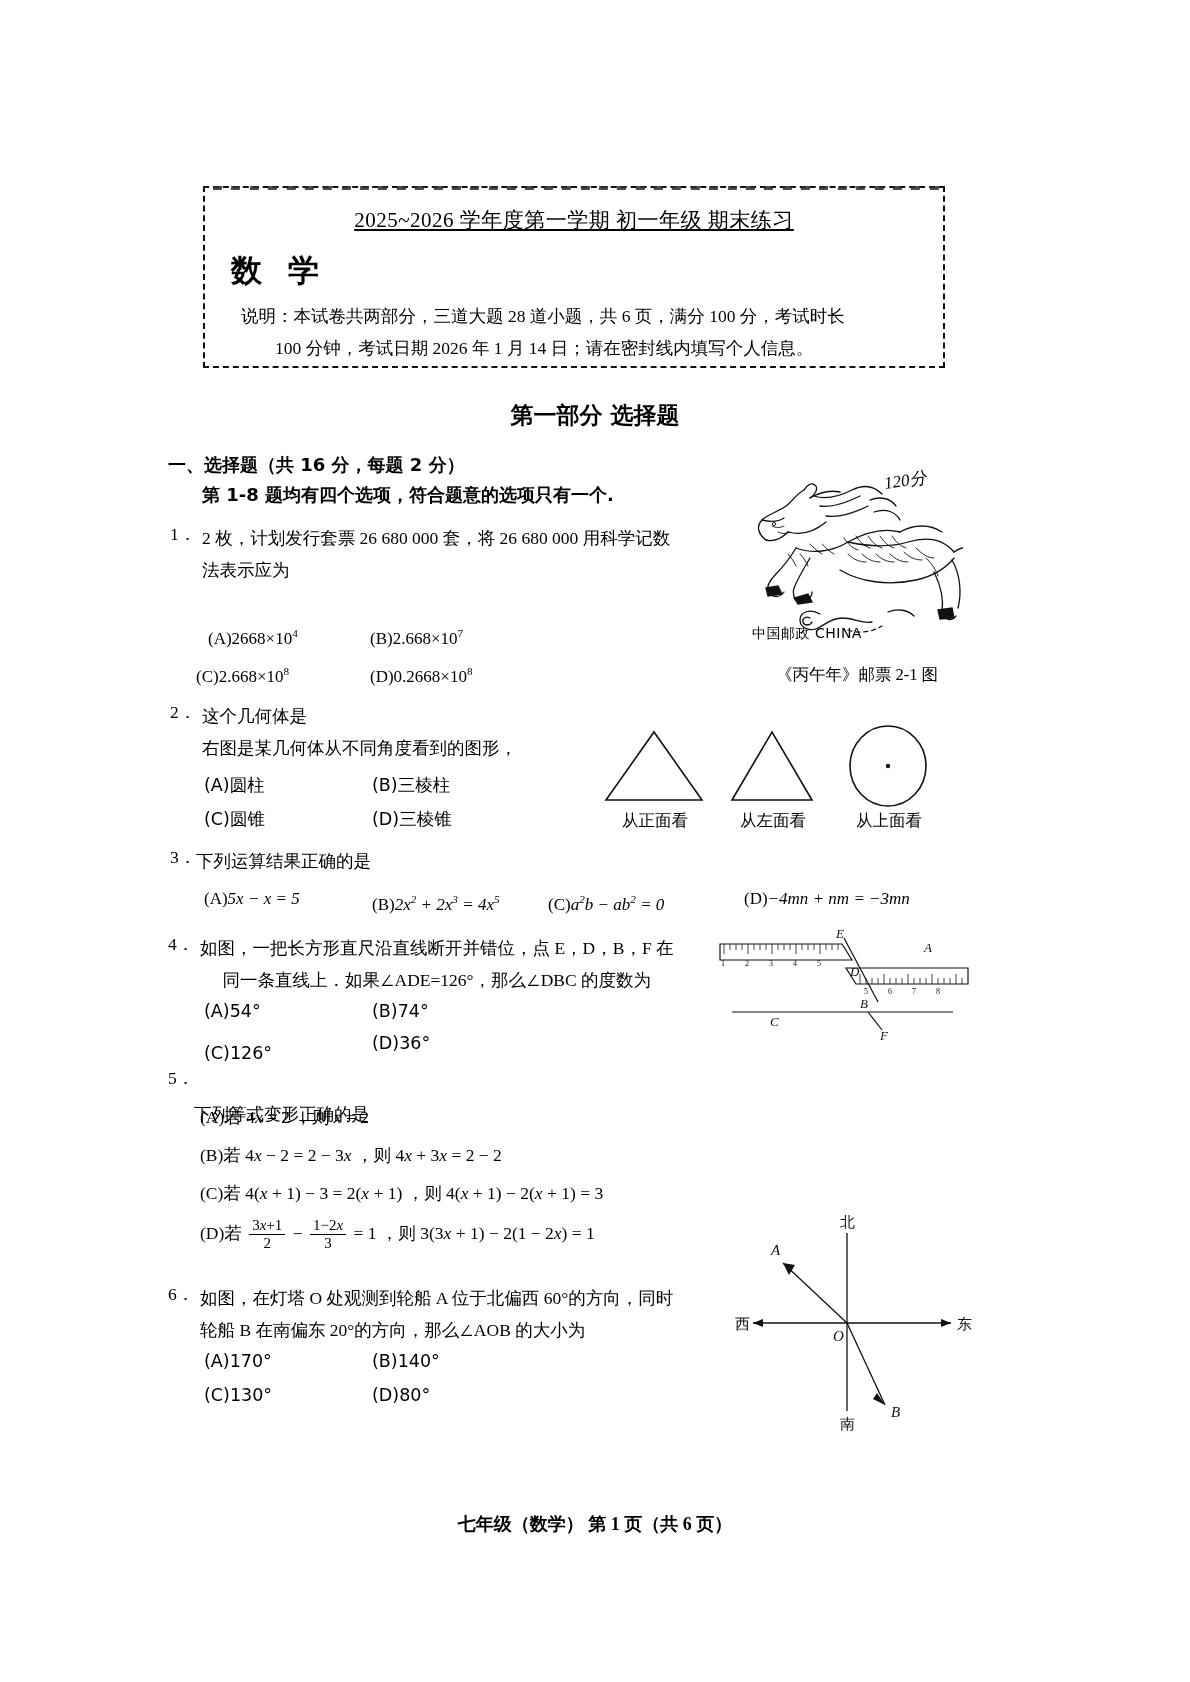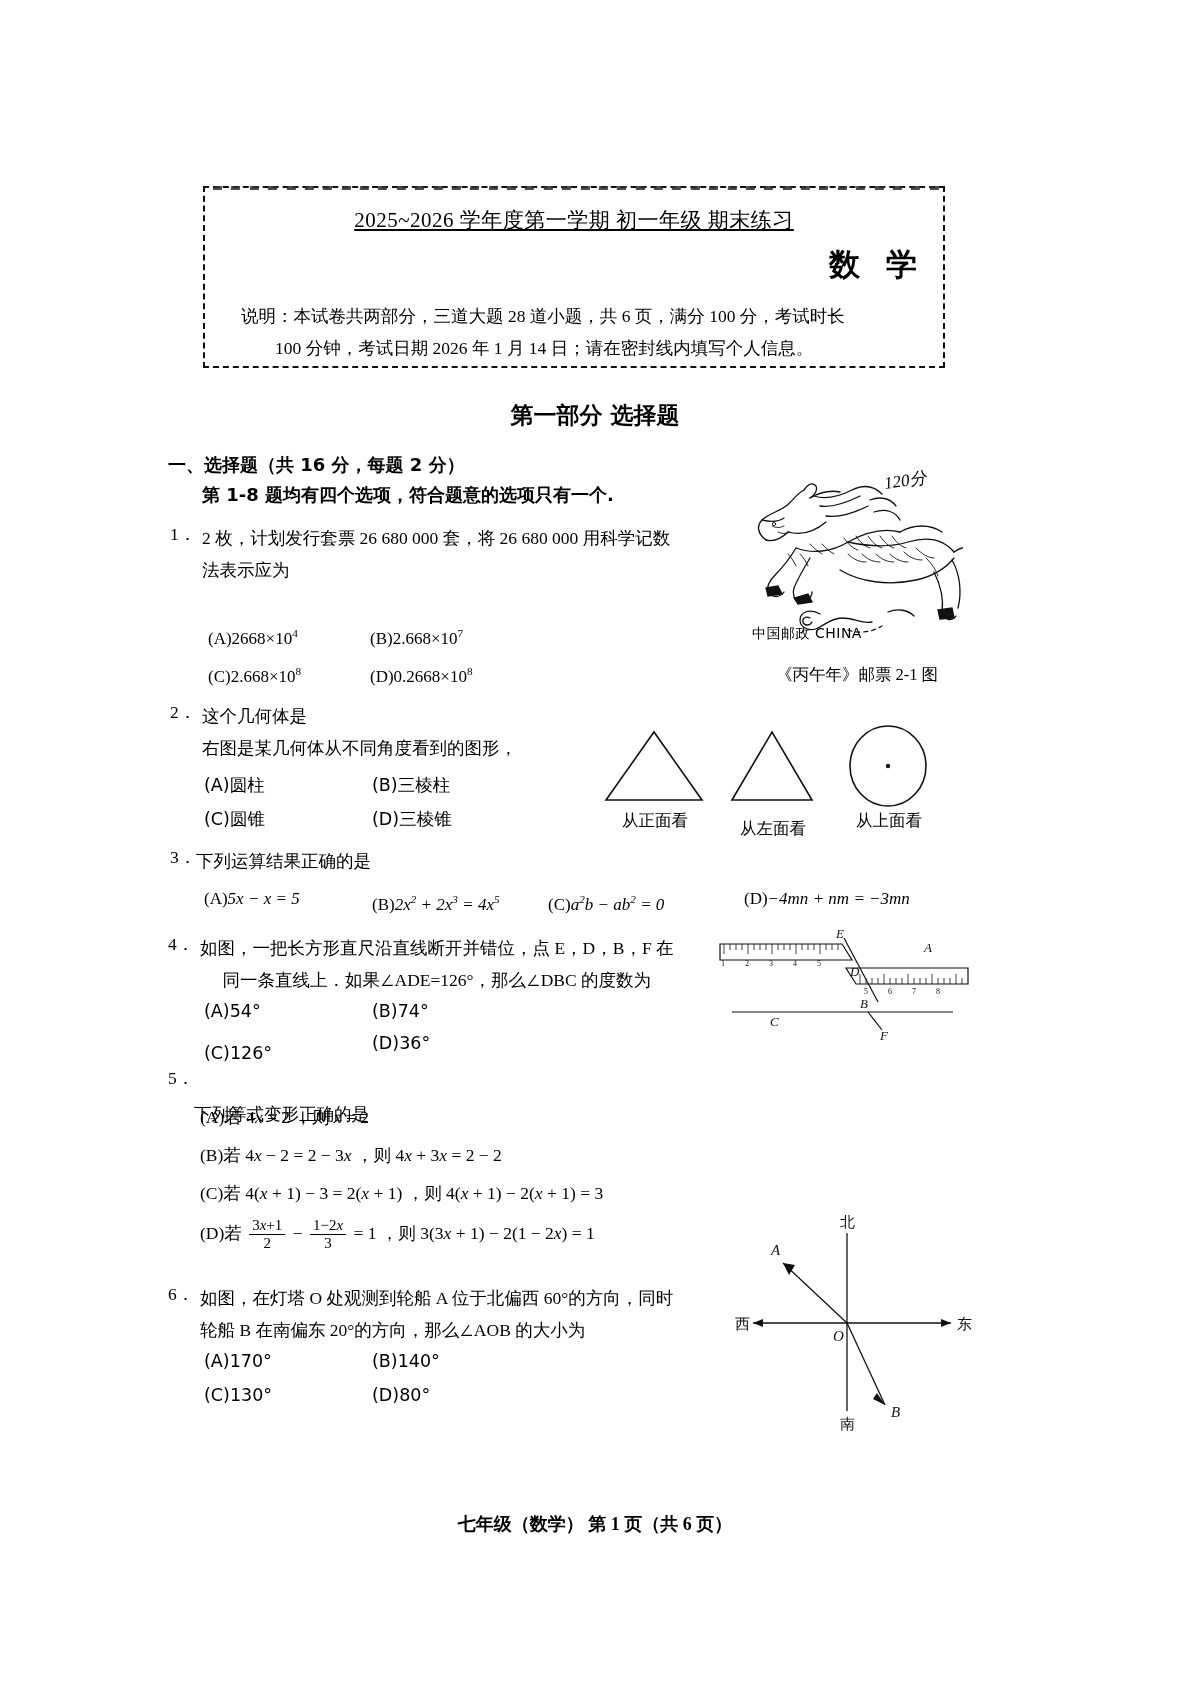--- a/index.html
+++ b/index.html
@@ -25,22 +25,22 @@
   }
   .header-box .tick-strip i{
     display:block; width:9px; height:4px; background:#2b2b2b; transform:skewX(-8deg);
     opacity:.85;
   }
   .hdr-title{
     position:absolute; left:0; right:0; top:18px;
     text-align:center; font-size:21px; letter-spacing:.5px;text-decoration:underline;
   }
   .hdr-subject{
-    position:absolute; left:0; right:0; top:56px;
-    text-align:right; font-size:31px; font-weight:700; letter-spacing:26px;
+    position:absolute; left:0; right:0; top:62px;
+    text-align:left; font-size:31px; font-weight:700; letter-spacing:26px;
     text-indent:26px;
     font-family:Liberation Serif, serif;
   }
   .hdr-note{
     position:absolute; left:36px; right:32px; top:112px;
     font-size:17.5px; line-height:32px; text-align:justify;
   }
   .hdr-note .l2{ display:block; padding-left:34px; }
 
   
@@ -167,21 +167,21 @@
     <div>2 枚，计划发行套票 26 680 000 套，将 26 680 000 用科学记数</div>
     <div>法表示应为</div>
   </div>
 
   <div class="t mathline" style="left:208px; top:620px;">
     <span>(A)</span><span>2668×10</span><sup>4</sup>
   </div>
   <div class="t mathline" style="left:370px; top:620px;">
     <span>(B)</span><span>2.668×10</span><sup>7</sup>
   </div>
-  <div class="t mathline" style="left:208px; top:658px;">
+  <div class="t mathline" style="left:196px; top:658px;">
     <span>(C)</span><span>2.668×10</span><sup>8</sup>
   </div>
   <div class="t mathline" style="left:370px; top:658px;">
     <span>(D)</span><span>0.2668×10</span><sup>8</sup>
   </div>
 
   <div class="stamp-wrap">
     <svg width="215" height="200" viewBox="0 0 215 200">
       <g fill="none" stroke="#111" stroke-width="1.3" stroke-linecap="round">
 
@@ -273,21 +273,21 @@
   <div class="views">
     <svg width="372" height="92" viewBox="0 0 372 92">
       <g fill="none" stroke="#111" stroke-width="1.6">
         <path d="M14 82 L62 14 L110 82 Z"></path>
         <path d="M140 82 L180 14 L220 82 Z"></path>
         <ellipse cx="296" cy="48" rx="38" ry="40"></ellipse>
       </g>
       <circle cx="296" cy="48" r="2.2" fill="#111"></circle>
     </svg>
     <div class="vcap" style="left:8px;">从正面看</div>
-    <div class="vcap" style="left:126px;margin-top:8px;">从左面看</div>
+    <div class="vcap" style="left:126px;">从左面看</div>
     <div class="vcap" style="left:242px;">从上面看</div>
   </div>
 
   <div class="qnum" style="left:170px; top:845px;">3．</div>
   <div class="qbody sans txt-shadow" style="left:196px; top:845px;">
     <span>下列运算结果正确的是</span>
   </div>
 
   <div class="t mathline ital" style="left:204px; top:886px;">
     <span style="font-style:normal">(A)</span>5<i>x</i> − <i>x</i> = 5

